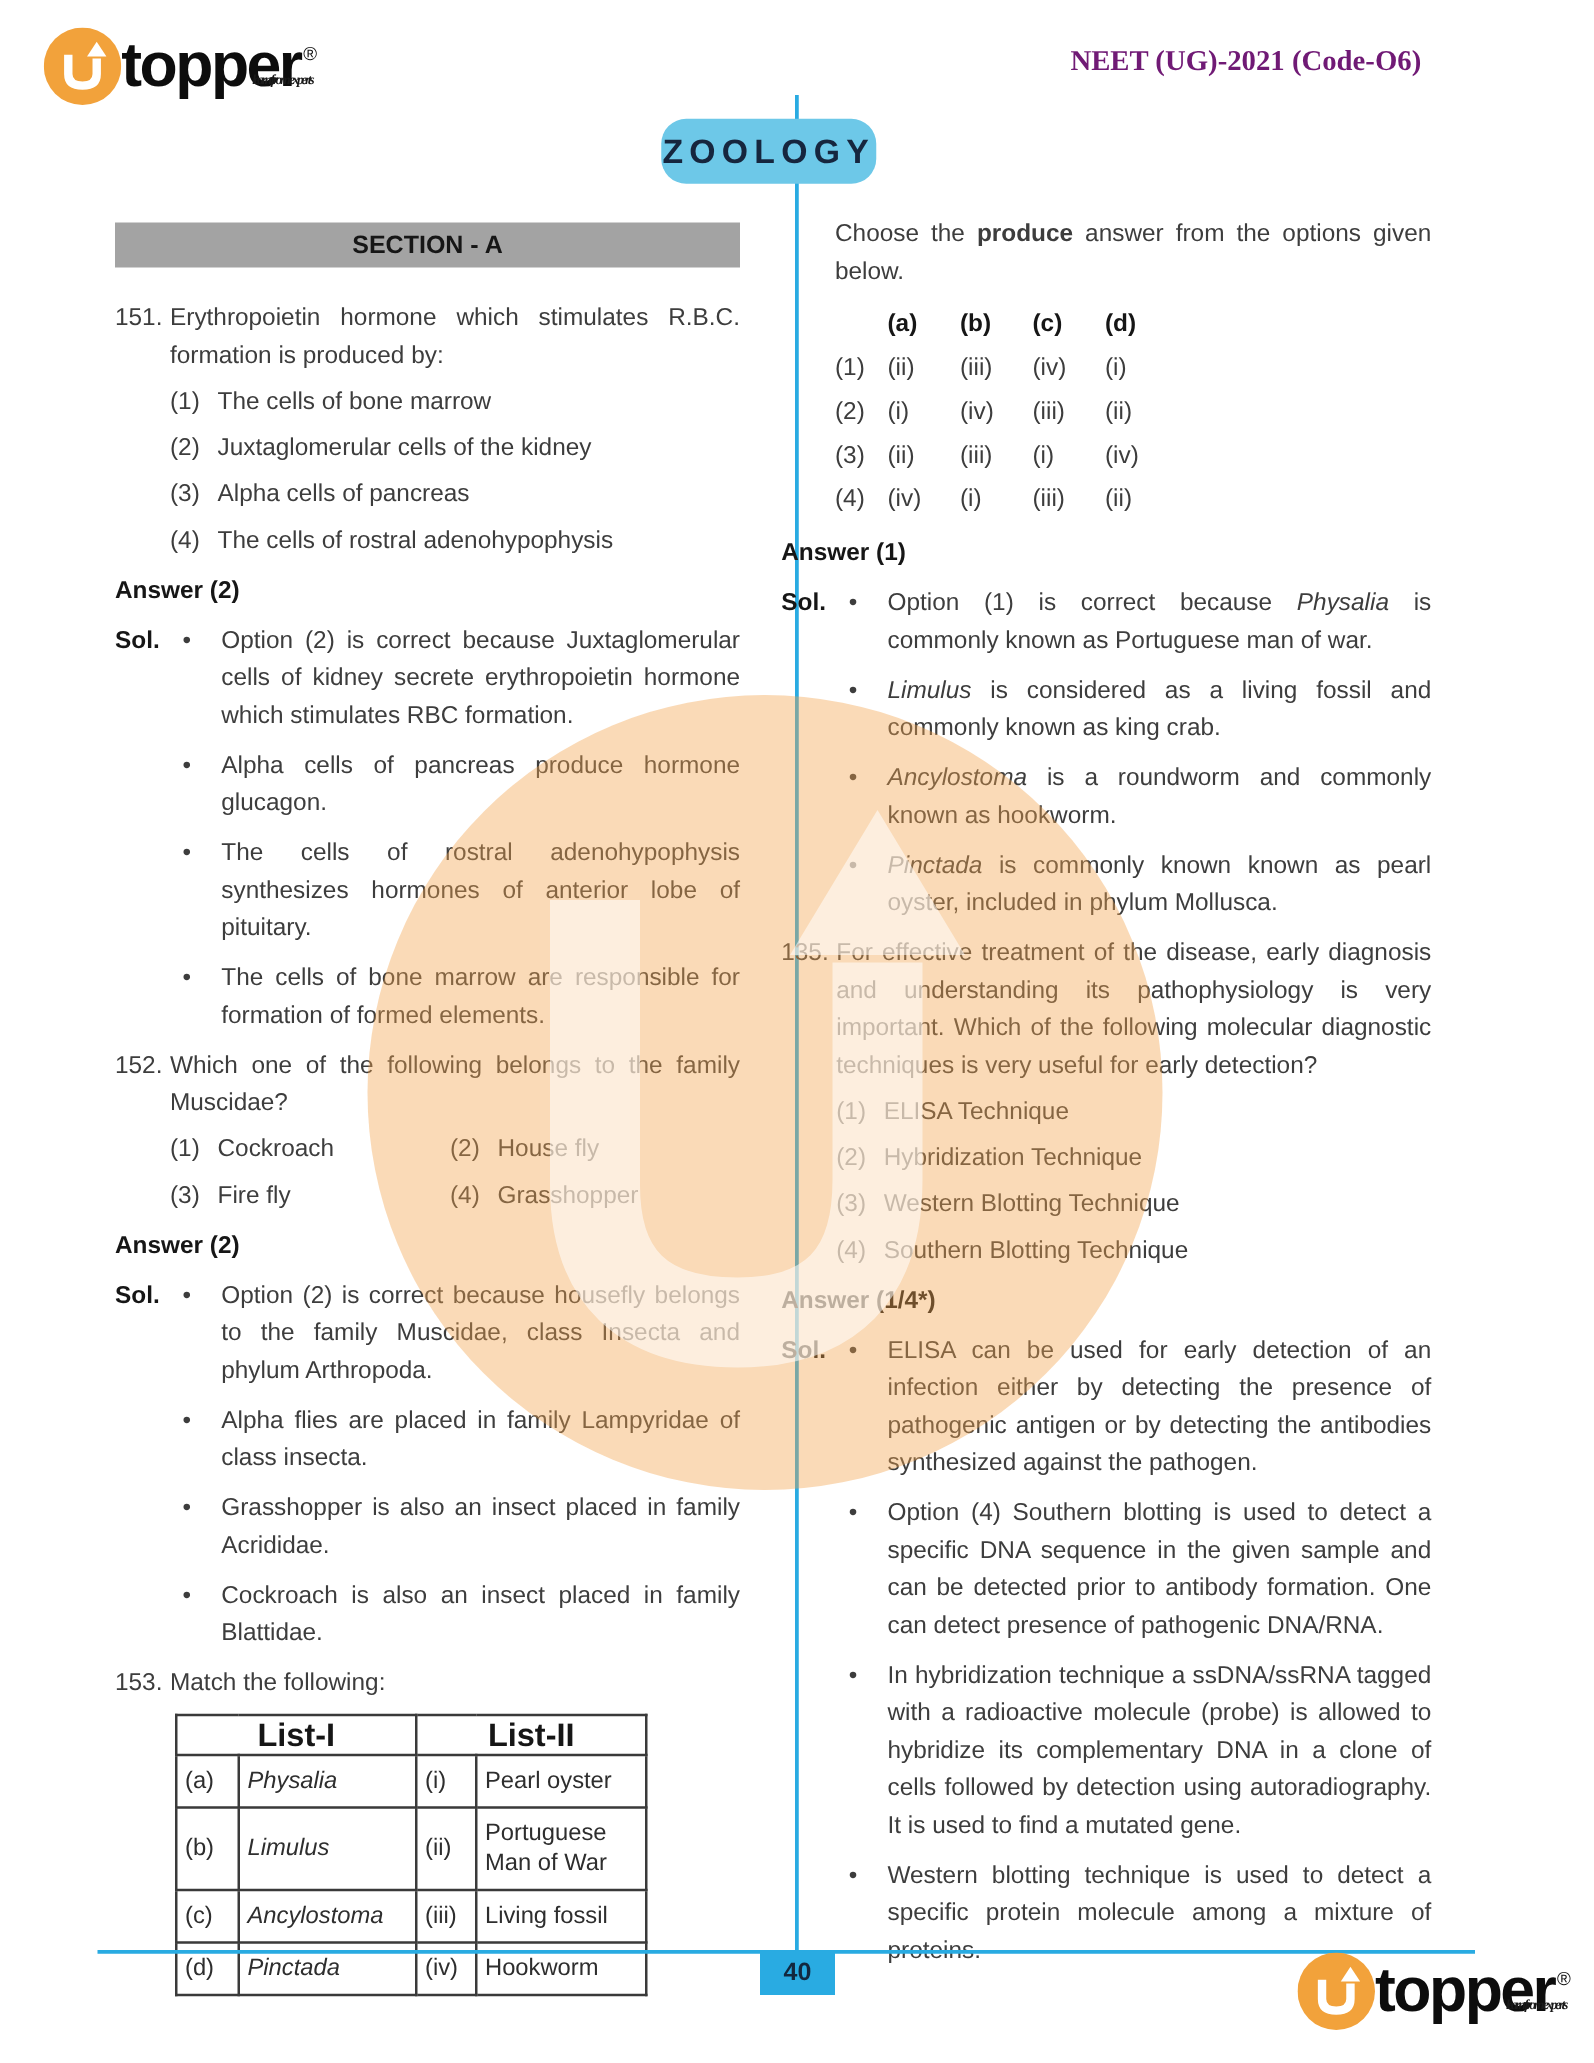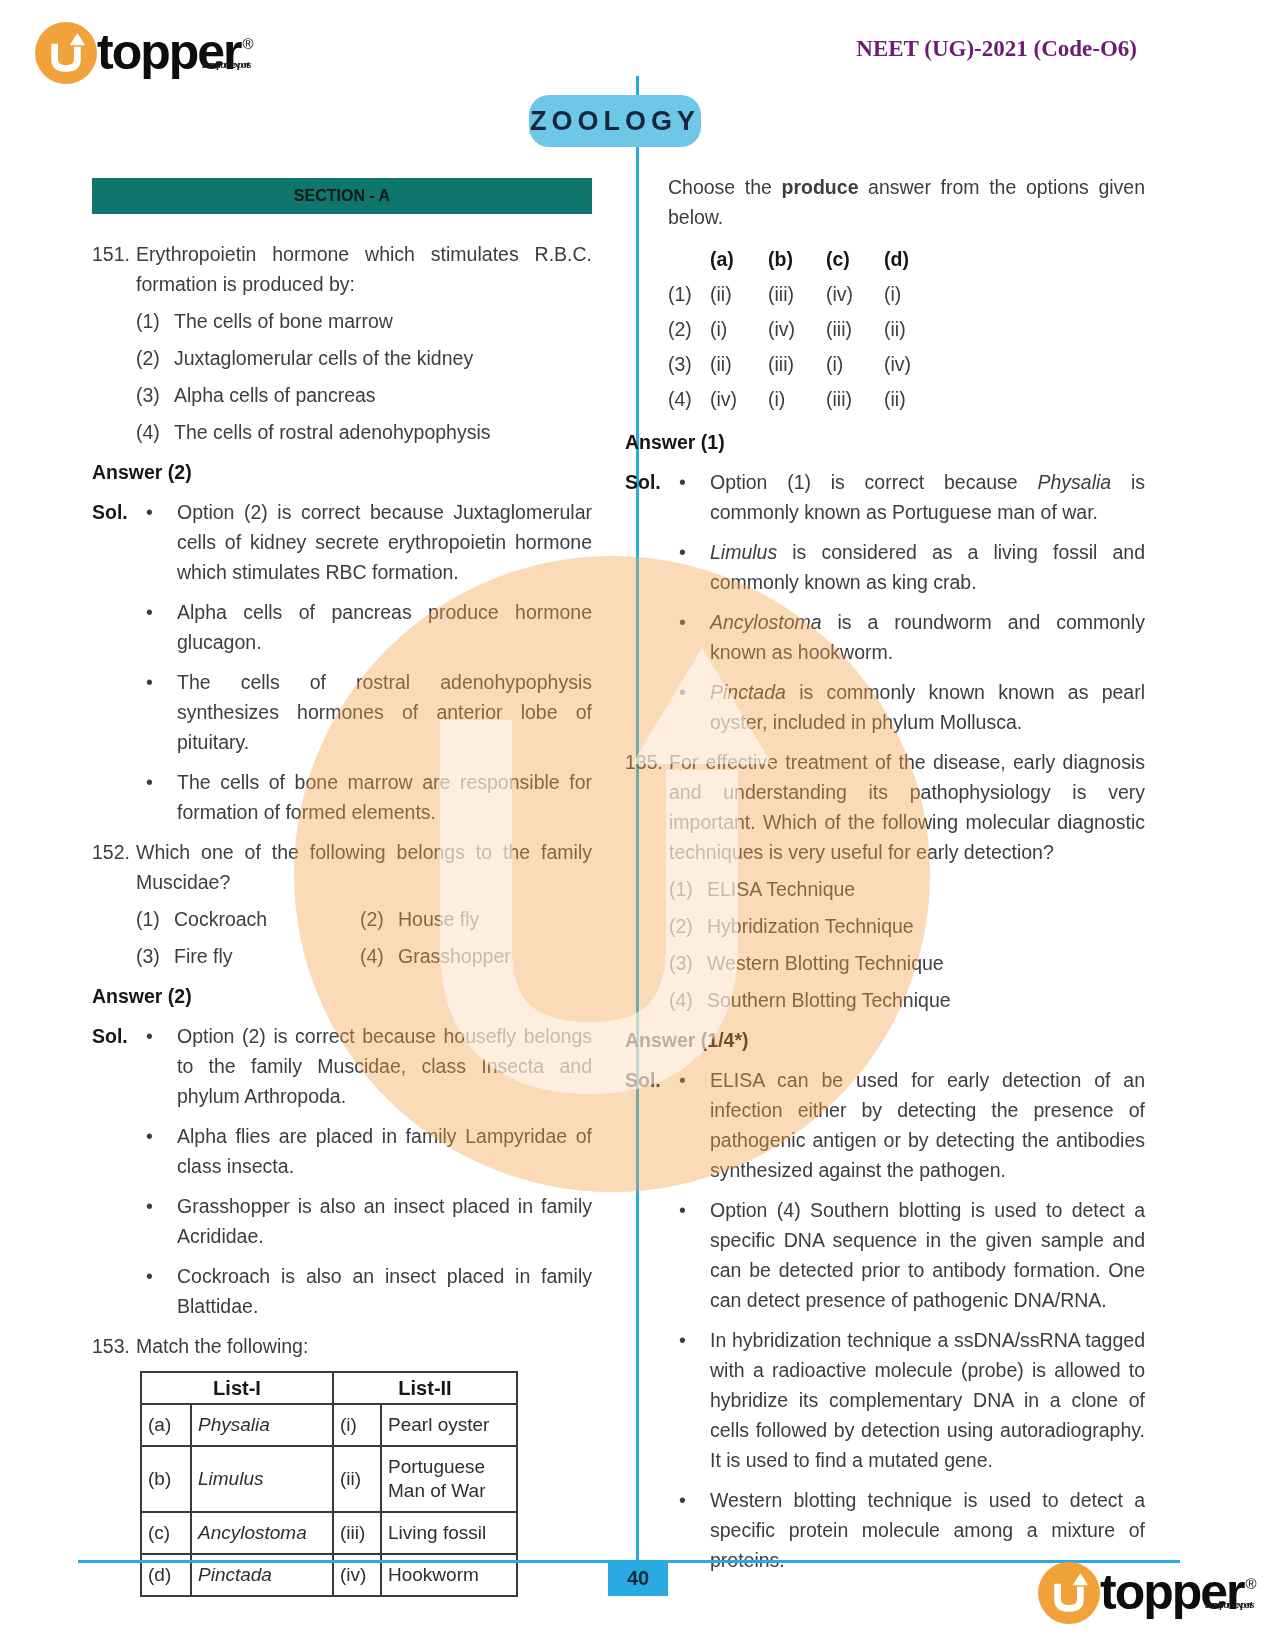--- a/index.html
+++ b/index.html
@@ -21,42 +21,42 @@
   .exam-title{top:36px;right:138px;font-family:"Liberation Serif", serif;font-weight:bold;
     font-size:23px;color:#701a75;}
   .subject-badge{left:529px;top:95px;width:172px;height:52px;background:#6DC8E8;border-radius:20px;
     display:flex;align-items:center;justify-content:center;font-size:27px;font-weight:bold;
     letter-spacing:5px;color:#16263E;z-index:6;}
   .v-divider{left:636px;top:76px;width:3px;height:1484px;background:#29ABE2;z-index:2;}
   
   .col{z-index:3;font-size:19.5px;line-height:30px;}
   .col-left{left:92px;top:178px;width:500px;}
   .col-right{left:625px;top:172px;width:520px;}
-  .section-bar{background:#0f766e;height:36px;line-height:36px;text-align:center;
-    font-weight:bold;font-size:16px;color:#161616;margin-bottom:25px;}
+  .section-bar{background:#a3a3a3;height:36px;line-height:36px;text-align:center;
+    font-weight:bold;font-size:20px;color:#161616;margin-bottom:25px;}
   .q{display:flex;margin-bottom:8px;}
   .qnum{width:44px;flex-shrink:0;}
   .qbody{flex:1;min-width:0;}
   .qtext{text-align:justify;}
   .opt{display:flex;margin-top:7px;}
   .opt-m{width:38px;flex-shrink:0;}
   .opt-pair{display:flex;margin-top:7px;}
   .opt-cell1{display:flex;width:224px;flex-shrink:0;}
   .opt-cell2{display:flex;flex:1;}
   .answer{font-weight:bold;color:#161616;margin:10px 0 10px 0;}
   .sol{display:flex;}
   .sol-label{width:45px;flex-shrink:0;font-weight:bold;color:#161616;}
   .sol-list{flex:1;list-style:none;margin:0;padding:0;min-width:0;}
   .sol-list li{position:relative;padding-left:40px;margin-bottom:10px;text-align:justify;}
   .sol-list li::before{content:"\2022";position:absolute;left:9px;top:0;}
   
   .match-table{border-collapse:collapse;margin:10px 0 0 48px;width:378px;
     font-size:19px;line-height:24px;color:#2e2e2e;}
   .match-table th,.match-table td{border:2px solid #3a3a3a;padding:8px 6px;vertical-align:middle;text-align:left;}
-  .match-table th{text-align:center;font-size:20px;padding:3px 6px;color:#161616;border-radius:10px;}
+  .match-table th{text-align:center;font-size:26px;padding:3px 6px;color:#161616;border-radius:10px;}
   .mt-cl{width:36px;text-align:left;}
   .mt-ci{width:34px;}
   .mt-l{width:128px;}
   .sp-italic{font-style:italic;}
   
   .grid{margin-left:43px;margin-top:10px;}
   .grid-row{display:flex;height:35px;line-height:35px;}
   .grid-head{padding-left:42px;font-weight:bold;color:#161616;}
   .grid-m{width:42px;flex-shrink:0;}
   .grid-c{width:58px;flex-shrink:0;}

